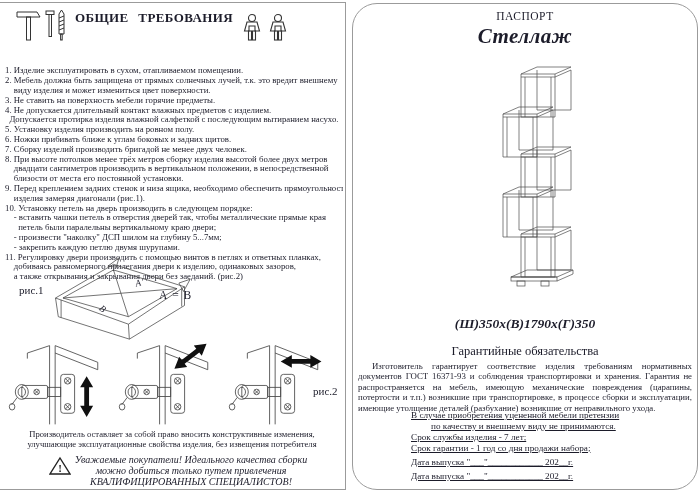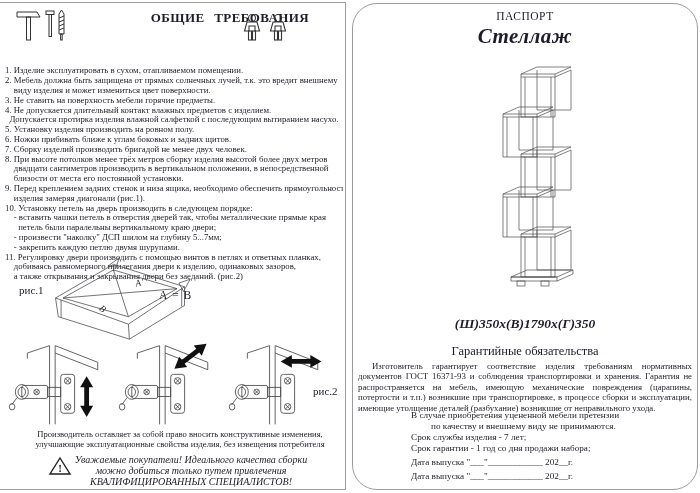--- a/index.html
+++ b/index.html
@@ -6,34 +6,34 @@
   body{
     width:700px;height:493px;position:relative;background:#ffffff;
     font-family:"Liberation Serif","DejaVu Serif",serif;
     color:#1c1c2a;overflow:hidden;
   }
   .page{position:absolute;background:#fff;border:1px solid #9b9b9b;}
   #page-left{left:-2px;top:2px;width:346px;height:486px;}
   #page-right{left:352px;top:3px;width:344px;height:485px;border-radius:25px;}
 
   .abs{position:absolute;}
-  .doc-title{font-weight:bold;font-size:13px;word-spacing:6px;letter-spacing:.4px;text-align:right;}
+  .doc-title{font-weight:bold;font-size:13px;word-spacing:6px;letter-spacing:.4px;text-align:center;}
   .req-list{left:6px;top:34px;width:338px;font-size:8.75px;line-height:9.8px;white-space:pre;overflow:hidden;}
   .req-line{white-space:pre;}
   .fig-label{font-size:11px;}
   .eq-label{font-size:11.5px;letter-spacing:1px;margin-top:36px;}
-  .note{left:8px;top:427px;width:346px;text-align:center;font-size:8.6px;line-height:9.6px;}
+  .note{left:0;top:427px;width:346px;text-align:center;font-size:8.6px;line-height:9.6px;}
   .warn-text{left:64px;top:451px;width:256px;text-align:center;font-size:10px;line-height:11px;font-style:italic;}
 
   .passport{left:0;top:6px;width:344px;text-align:center;font-size:11.5px;letter-spacing:.5px;}
   .product{left:0;top:20px;width:344px;text-align:center;font-size:21px;font-weight:bold;font-style:italic;letter-spacing:.5px;}
   .dims{left:0;top:312px;width:344px;text-align:center;font-size:13.5px;font-weight:bold;font-style:italic;}
   .war-title{left:0;top:340px;width:344px;text-align:center;font-size:12.5px;}
   .war-par{left:5px;top:357px;width:334px;font-size:8.8px;line-height:10.4px;text-align:justify;text-indent:14px;}
-  .ln{font-size:9.2px;}
+  .ln{font-size:9.2px;text-decoration:underline;}
   .stamp{right:8px;top:471px;font-size:13px;font-weight:bold;letter-spacing:.5px;}
   svg{display:block;}
 </style>
 </head>
 <body>
 
 <svg width="0" height="0" style="position:absolute">
   <defs>
     <g id="dblarrow">
       <polygon points="0,0 12,-7 12,-2.6 32,-2.6 32,-7 44,0 32,7 32,2.6 12,2.6 12,7" fill="#101010"></polygon>

